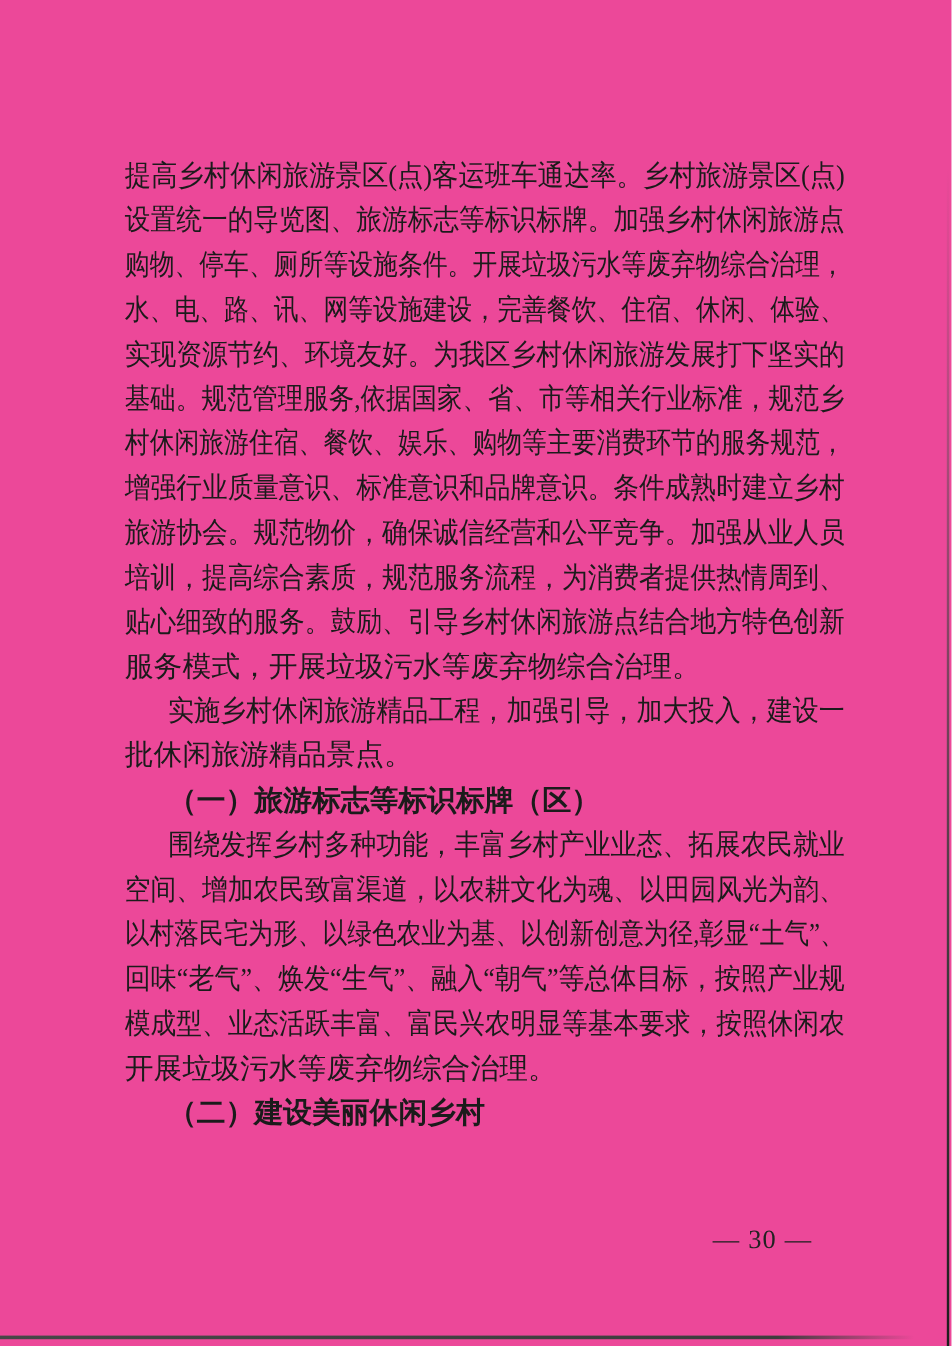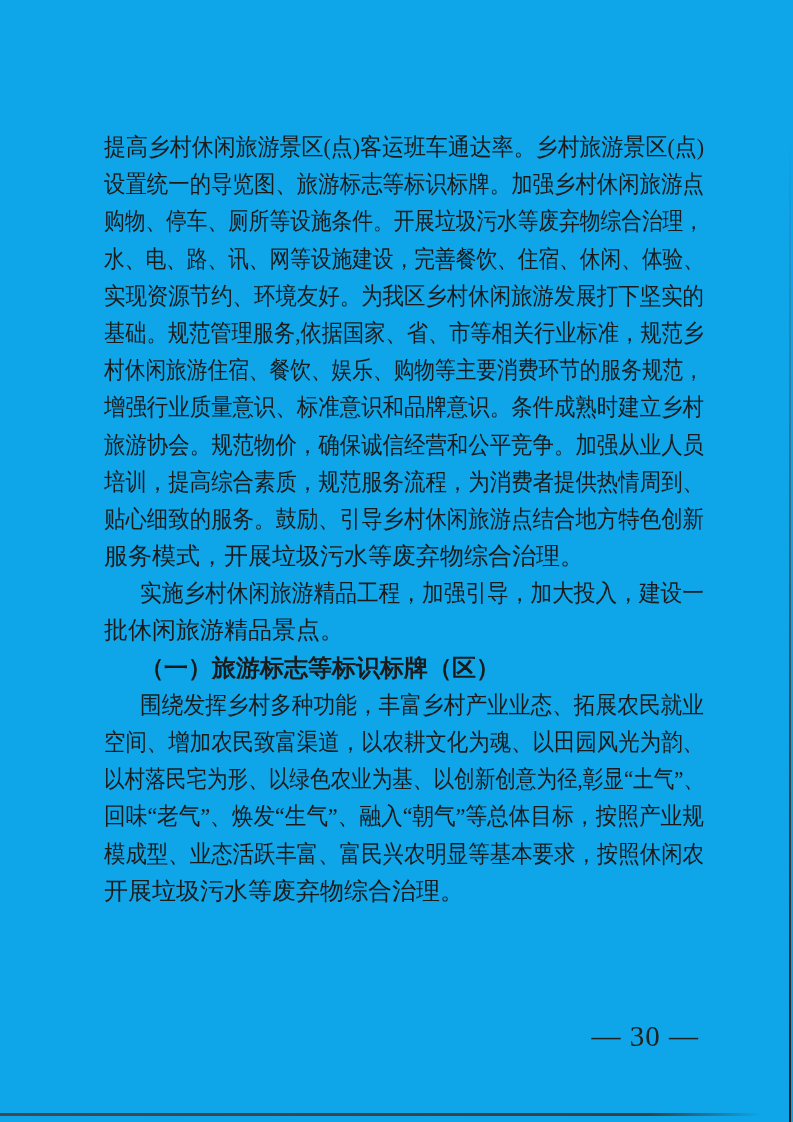--- a/index.html
+++ b/index.html
@@ -4,21 +4,21 @@
 <style>
   html, body {
     margin: 0;
     padding: 0;
     background: #ffffff;
   }
   .scan-page {
     position: relative;
     width: 793px;
     height: 1122px;
-    background: #0ea5e9;
+    background: #ec4899;
     overflow: hidden;
     font-family: "Liberation Serif", "DejaVu Serif", serif;
     color: #1b1b1b;
   }
   .text-block {
     position: absolute;
     left: 104px;
     top: 129px;
     width: 600px;
   }
@@ -36,22 +36,22 @@
   }
   .indent {
     padding-left: 36px;
   }
   .heading > span {
     font-weight: bold;
   }
   .page-number {
     position: absolute;
     top: 1020px;
-    right: 94px;
-    font-size: 29px;
+    right: 116px;
+    font-size: 22px;
     letter-spacing: 1px;
     color: #222222;
   }
   .bottom-edge-line {
     position: absolute;
     left: 0;
     top: 1113px;
     width: 762px;
     height: 3px;
     background: linear-gradient(to right, #474747 0%, #3d3d3d 85%, rgba(70,70,70,0) 100%);
@@ -85,20 +85,21 @@
     <div class="line"><span>服务模式，开展垃圾污水等废弃物综合治理。</span></div>
     <div class="line fill indent"><span style="transform: scaleX(0.903846);">实施乡村休闲旅游精品工程，加强引导，加大投入，建设一</span></div>
     <div class="line"><span>批休闲旅游精品景点。</span></div>
     <div class="line heading indent"><span>（一）旅游标志等标识标牌（区）</span></div>
     <div class="line fill indent"><span style="transform: scaleX(0.903846);">围绕发挥乡村多种功能，丰富乡村产业业态、拓展农民就业</span></div>
     <div class="line fill"><span style="transform: scaleX(0.892857);">空间、增加农民致富渠道，以农耕文化为魂、以田园风光为韵、</span></div>
     <div class="line fill"><span style="transform: scaleX(0.857986);">以村落民宅为形、以绿色农业为基、以创新创意为径,彰显“土气”、</span></div>
     <div class="line fill"><span style="transform: scaleX(0.903721);">回味“老气”、焕发“生气”、融入“朝气”等总体目标，按照产业规</span></div>
     <div class="line fill"><span style="transform: scaleX(0.892857);">模成型、业态活跃丰富、富民兴农明显等基本要求，按照休闲农</span></div>
     <div class="line"><span>开展垃圾污水等废弃物综合治理。</span></div>
+    <div class="line heading indent"><span>（二）建设美丽休闲乡村</span></div>
   </div>
 
   <div class="page-number">— 30 —</div>
 
   <div class="bottom-edge-line"></div>
   <div class="right-edge-line"></div>
 
 </div>
 
 </body></html>

